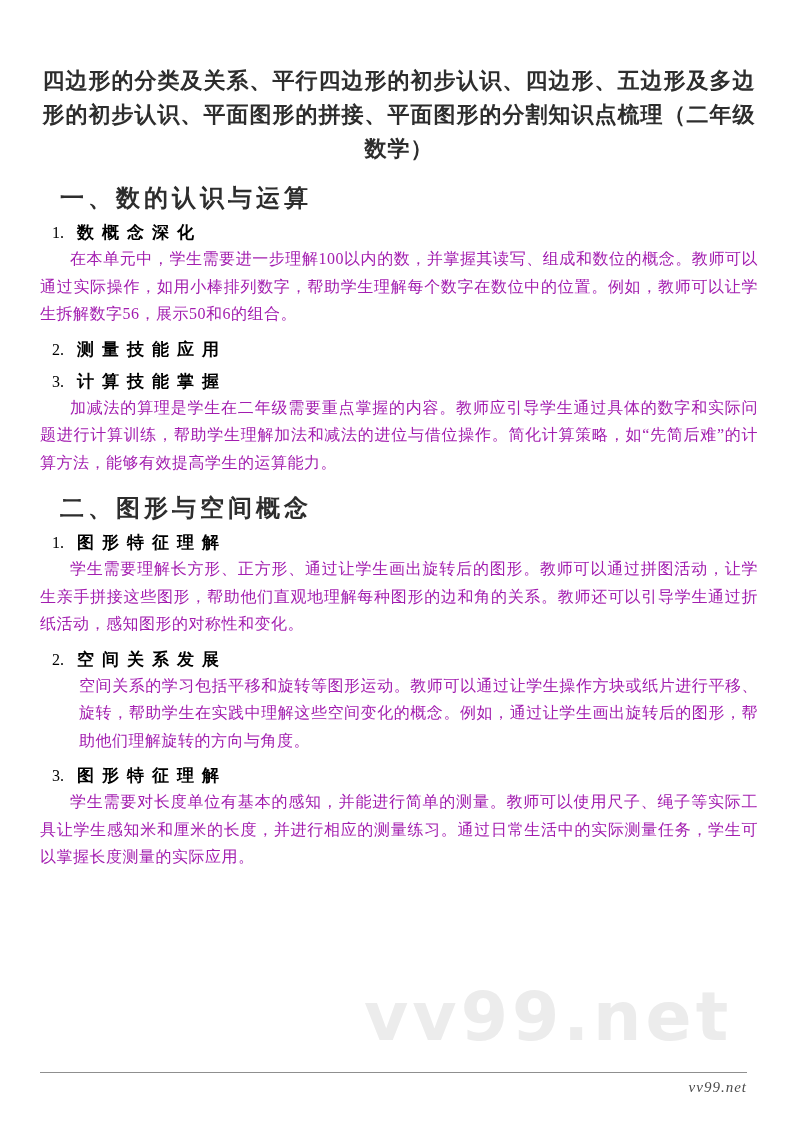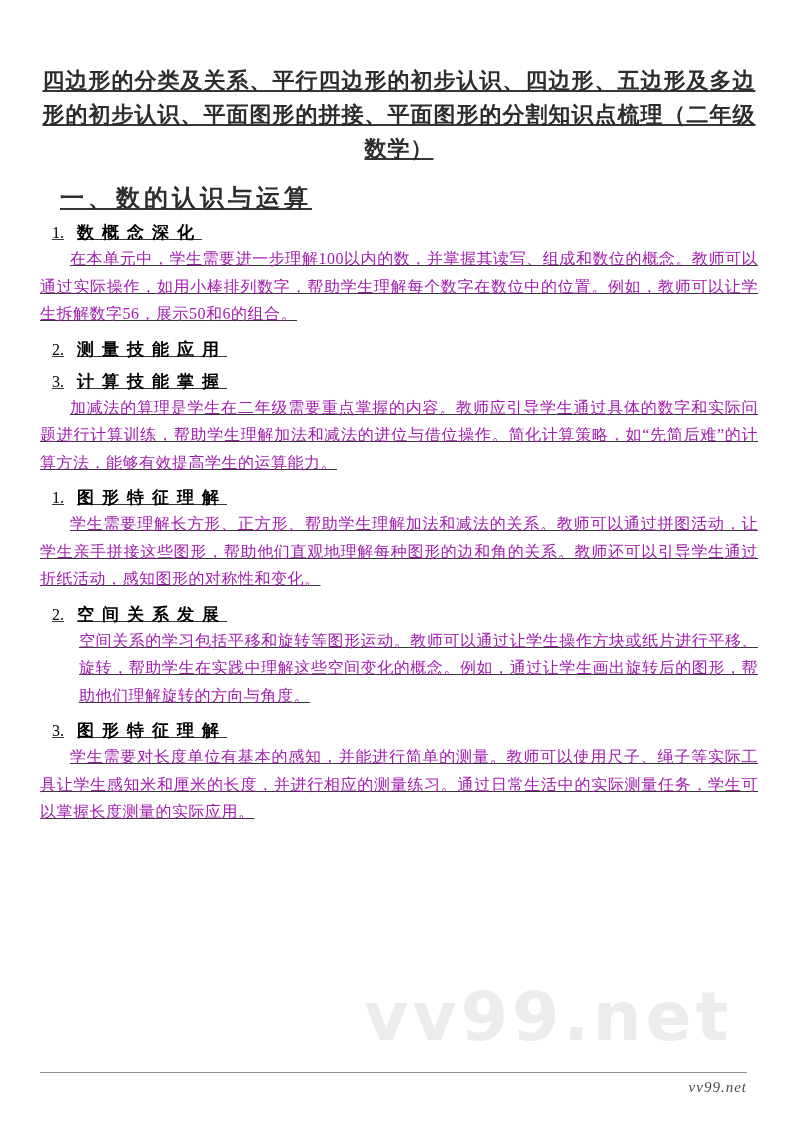--- a/index.html
+++ b/index.html
@@ -2,21 +2,21 @@
 <html><head>
 <meta charset="utf-8">
 <style>
   html,body{margin:0;padding:0;background:#ffffff;}
   .page{
     width:800px;height:1130px;position:relative;overflow:hidden;
     background:#ffffff;
     font-family:"Liberation Serif","DejaVu Serif",serif;
     color:#363636;
   }
-  .content{padding:64px 42px 0 40px;text-decoration:underline;}
+  .content{padding:64px 42px 0 40px;}
   .doc-title{
     font-size:22px;line-height:34px;letter-spacing:1px;
     text-align:center;font-weight:700;color:#2d2d2d;
     margin:0 0 4px 0;
   }
   h2.sec-heading{
     font-size:24px;line-height:26px;letter-spacing:4px;
     font-weight:700;color:#2d2d2d;
     margin:19px 0 5px 0;padding-left:20px;
   }
@@ -70,25 +70,26 @@
         <span class="num">2.</span><span class="h3label">测量技能应用</span>
       </h3>
 
       <h3 class="item-heading">
         <span class="num">3.</span><span class="h3label">计算技能掌握</span>
       </h3>
       <p class="body-p">加减法的算理是学生在二年级需要重点掌握的内容。教师应引导学生通过具体的数字和实际问题进行计算训练，帮助学生理解加法和减法的进位与借位操作。简化计算策略，如“先简后难”的计算方法，能够有效提高学生的运算能力。</p>
     </section>
 
     <section>
+      <h2 class="sec-heading">二、图形与空间概念</h2>
 
       <h3 class="item-heading">
         <span class="num">1.</span><span class="h3label">图形特征理解</span>
       </h3>
-      <p class="body-p">学生需要理解长方形、正方形、帮助学生理解加法和减法的关系。教师可以通过拼图活动，让学生亲手拼接这些图形，帮助他们直观地理解每种图形的边和角的关系。教师还可以引导学生通过折纸活动，感知图形的对称性和变化。</p>
+      <p class="body-p">学生需要理解长方形、正方形、通过让学生画出旋转后的图形。教师可以通过拼图活动，让学生亲手拼接这些图形，帮助他们直观地理解每种图形的边和角的关系。教师还可以引导学生通过折纸活动，感知图形的对称性和变化。</p>
 
       <h3 class="item-heading">
         <span class="num">2.</span><span class="h3label">空间关系发展</span>
       </h3>
       <p class="body-p no-indent">空间关系的学习包括平移和旋转等图形运动。教师可以通过让学生操作方块或纸片进行平移、旋转，帮助学生在实践中理解这些空间变化的概念。例如，通过让学生画出旋转后的图形，帮助他们理解旋转的方向与角度。</p>
 
       <h3 class="item-heading">
         <span class="num">3.</span><span class="h3label">图形特征理解</span>
       </h3>
       <p class="body-p">学生需要对长度单位有基本的感知，并能进行简单的测量。教师可以使用尺子、绳子等实际工具让学生感知米和厘米的长度，并进行相应的测量练习。通过日常生活中的实际测量任务，学生可以掌握长度测量的实际应用。</p>

